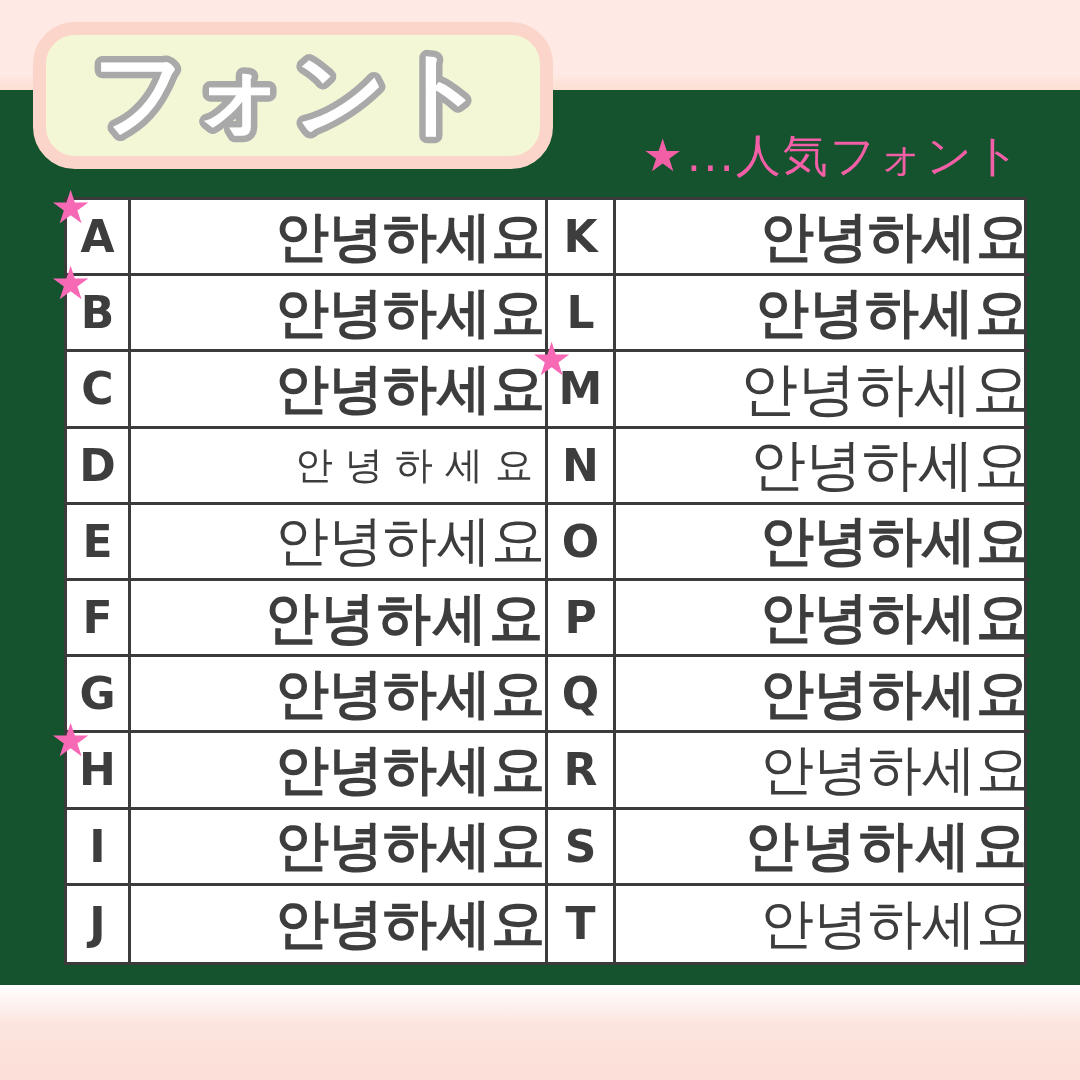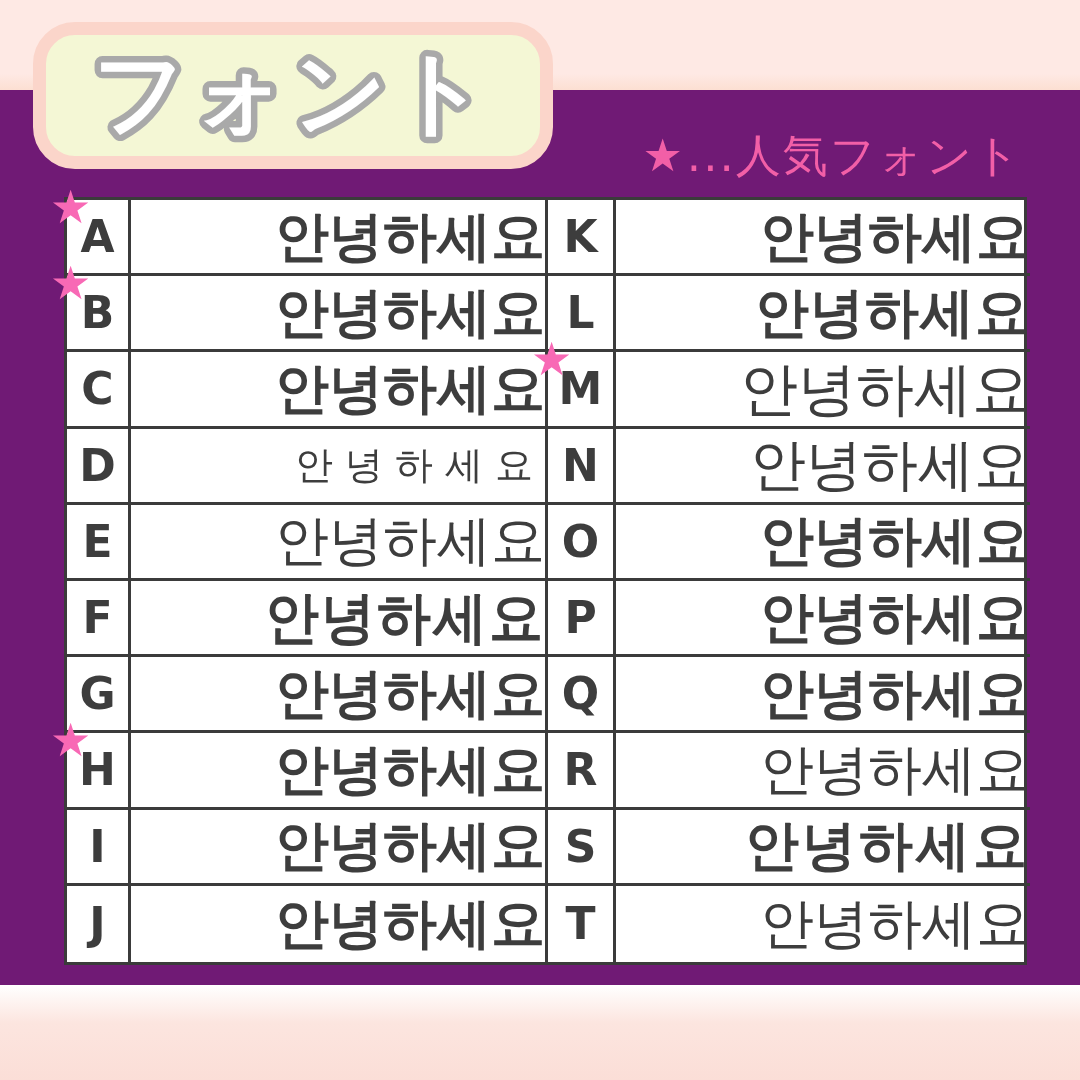--- a/index.html
+++ b/index.html
@@ -1,18 +1,18 @@
 <!DOCTYPE html>
 <html><head>
 <meta charset="utf-8">
 <style>
   html,body{margin:0;padding:0;}
   body{width:1080px;height:1080px;background:#ffffff;overflow:hidden;
        font-family:"DejaVu Sans","Liberation Sans",sans-serif;}
-  .canvas{position:relative;width:1080px;height:1080px;background:#701a75;}
+  .canvas{position:relative;width:1080px;height:1080px;background:#14532d;}
 
   
   .top-band{position:absolute;left:0;top:0;width:1080px;height:90px;
             background:linear-gradient(#fee9e4 0%,#fee9e4 82%,#fcdfd2 100%);}
   .bottom-band{position:absolute;left:0;bottom:0;width:1080px;height:95px;
                background:linear-gradient(#ffffff 0%,#fce5df 40%,#fbded7 100%);}
 
   
   .badge{position:absolute;left:33px;top:22px;width:520px;height:147px;
          background:#f4f7d5;border:13px solid #fbd5ca;border-radius:42px;

